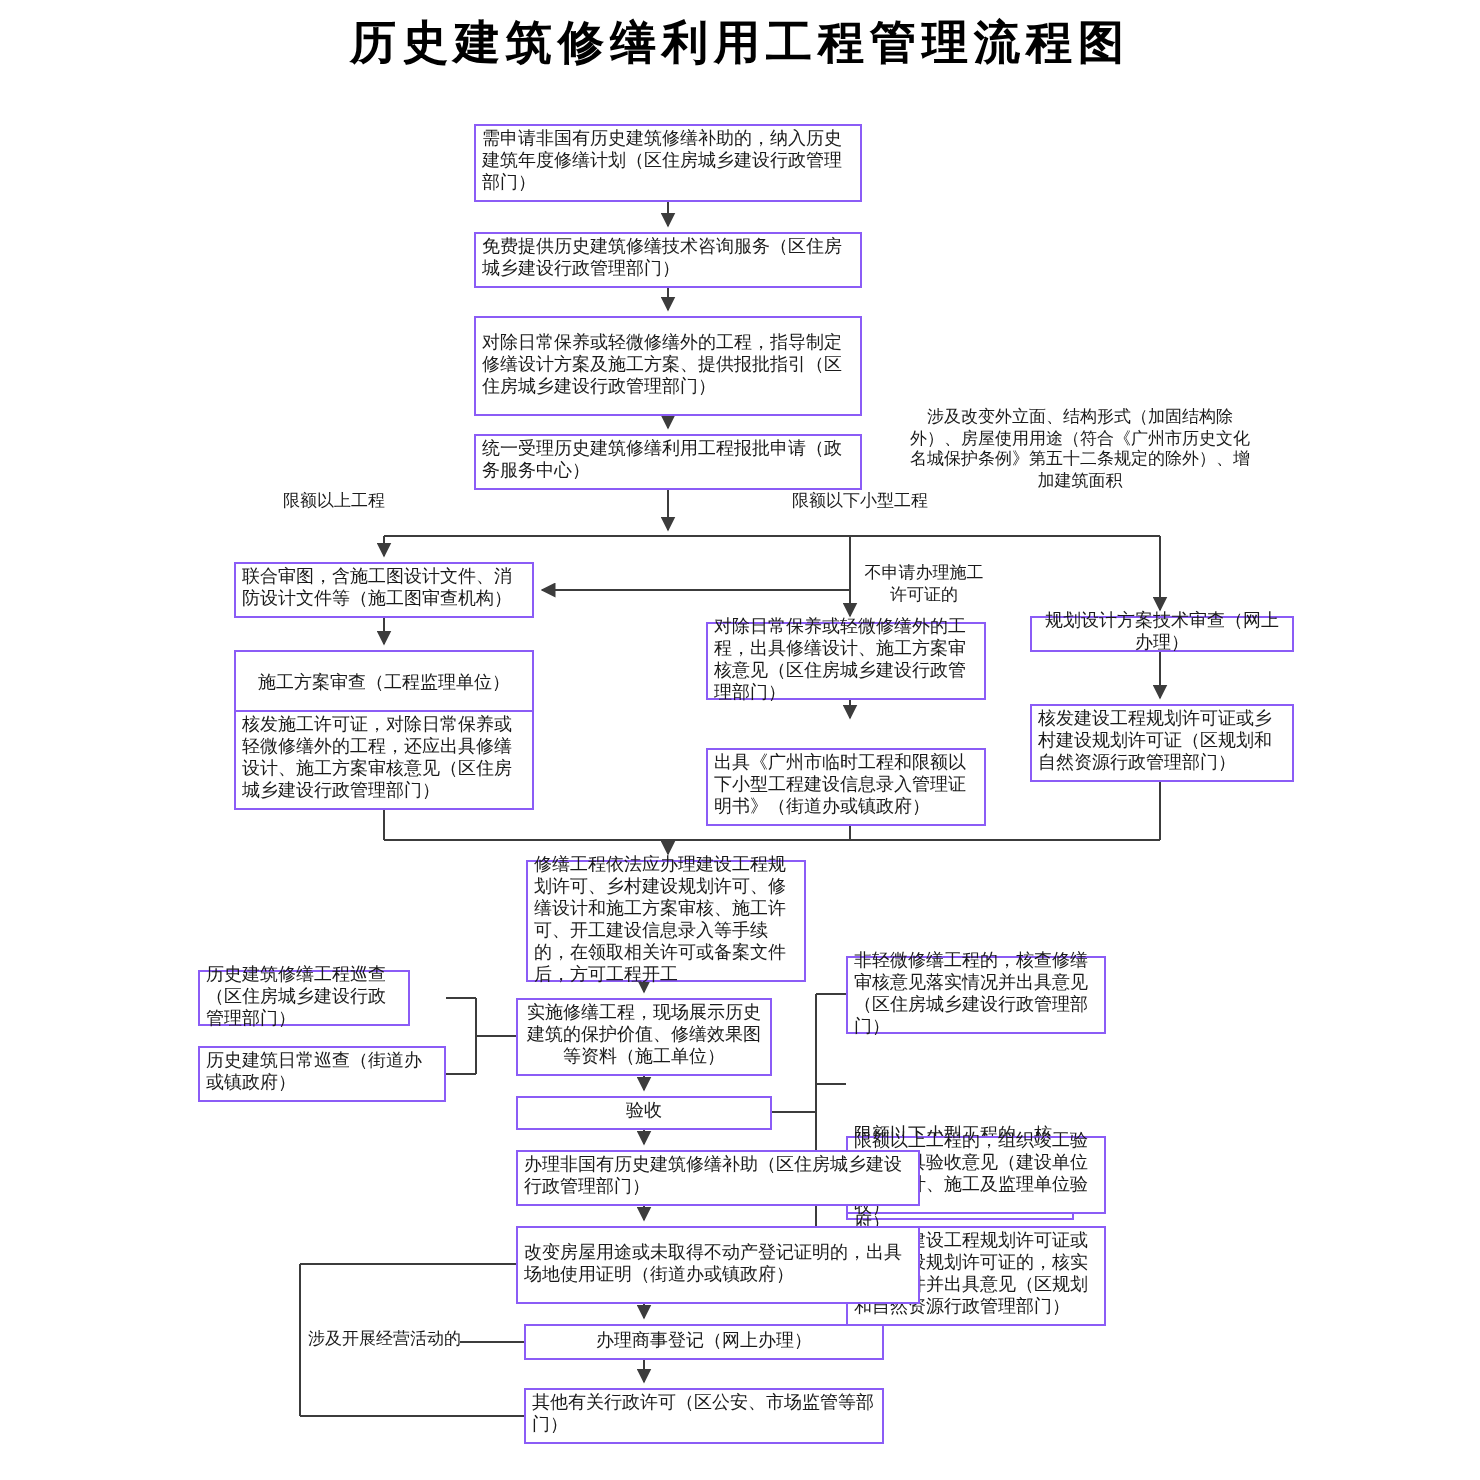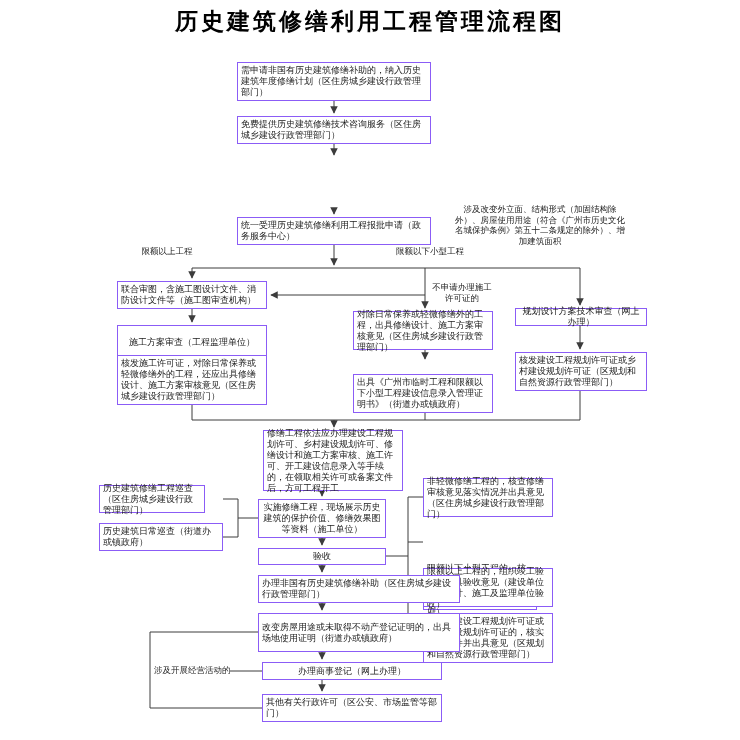--- a/index.html
+++ b/index.html
@@ -77,20 +77,21 @@
 
       <line x1="150" y1="632" x2="150" y2="708"></line>
       <line x1="150" y1="632" x2="258" y2="632"></line>
       <line x1="150" y1="708" x2="262" y2="708"></line>
       <line x1="230" y1="671" x2="262" y2="671"></line>
     </g>
   </svg>
 
   <div class="node" style="left:237px;top:62px;width:194px;height:39px;">需申请非国有历史建筑修缮补助的，纳入历史建筑年度修缮计划（区住房城乡建设行政管理部门）</div>
   <div class="node" style="left:237px;top:116px;width:194px;height:28px;">免费提供历史建筑修缮技术咨询服务（区住房城乡建设行政管理部门）</div>
+  <div class="node" style="left:237px;top:158px;width:194px;height:50px;">对除日常保养或轻微修缮外的工程，指导制定修缮设计方案及施工方案、提供报批指引（区住房城乡建设行政管理部门）</div>
   <div class="node" style="left:237px;top:217px;width:194px;height:28px;">统一受理历史建筑修缮利用工程报批申请（政务服务中心）</div>
 
   <div class="flabel c" style="left:452px;top:204px;width:176px;">涉及改变外立面、结构形式（加固结构除外）、房屋使用用途（符合《广州市历史文化名城保护条例》第五十二条规定的除外）、增加建筑面积</div>
 
   <div class="flabel c" style="left:122px;top:246px;width:90px;">限额以上工程</div>
   <div class="flabel c" style="left:378px;top:246px;width:104px;">限额以下小型工程</div>
 
   <div class="node" style="left:117px;top:281px;width:150px;height:28px;">联合审图，含施工图设计文件、消防设计文件等（施工图审查机构）</div>
   <div class="node c" style="left:117px;top:325px;width:150px;height:34px;">施工方案审查（工程监理单位）</div>
   <div class="node" style="left:117px;top:355px;width:150px;height:50px;">核发施工许可证，对除日常保养或轻微修缮外的工程，还应出具修缮设计、施工方案审核意见（区住房城乡建设行政管理部门）</div>

